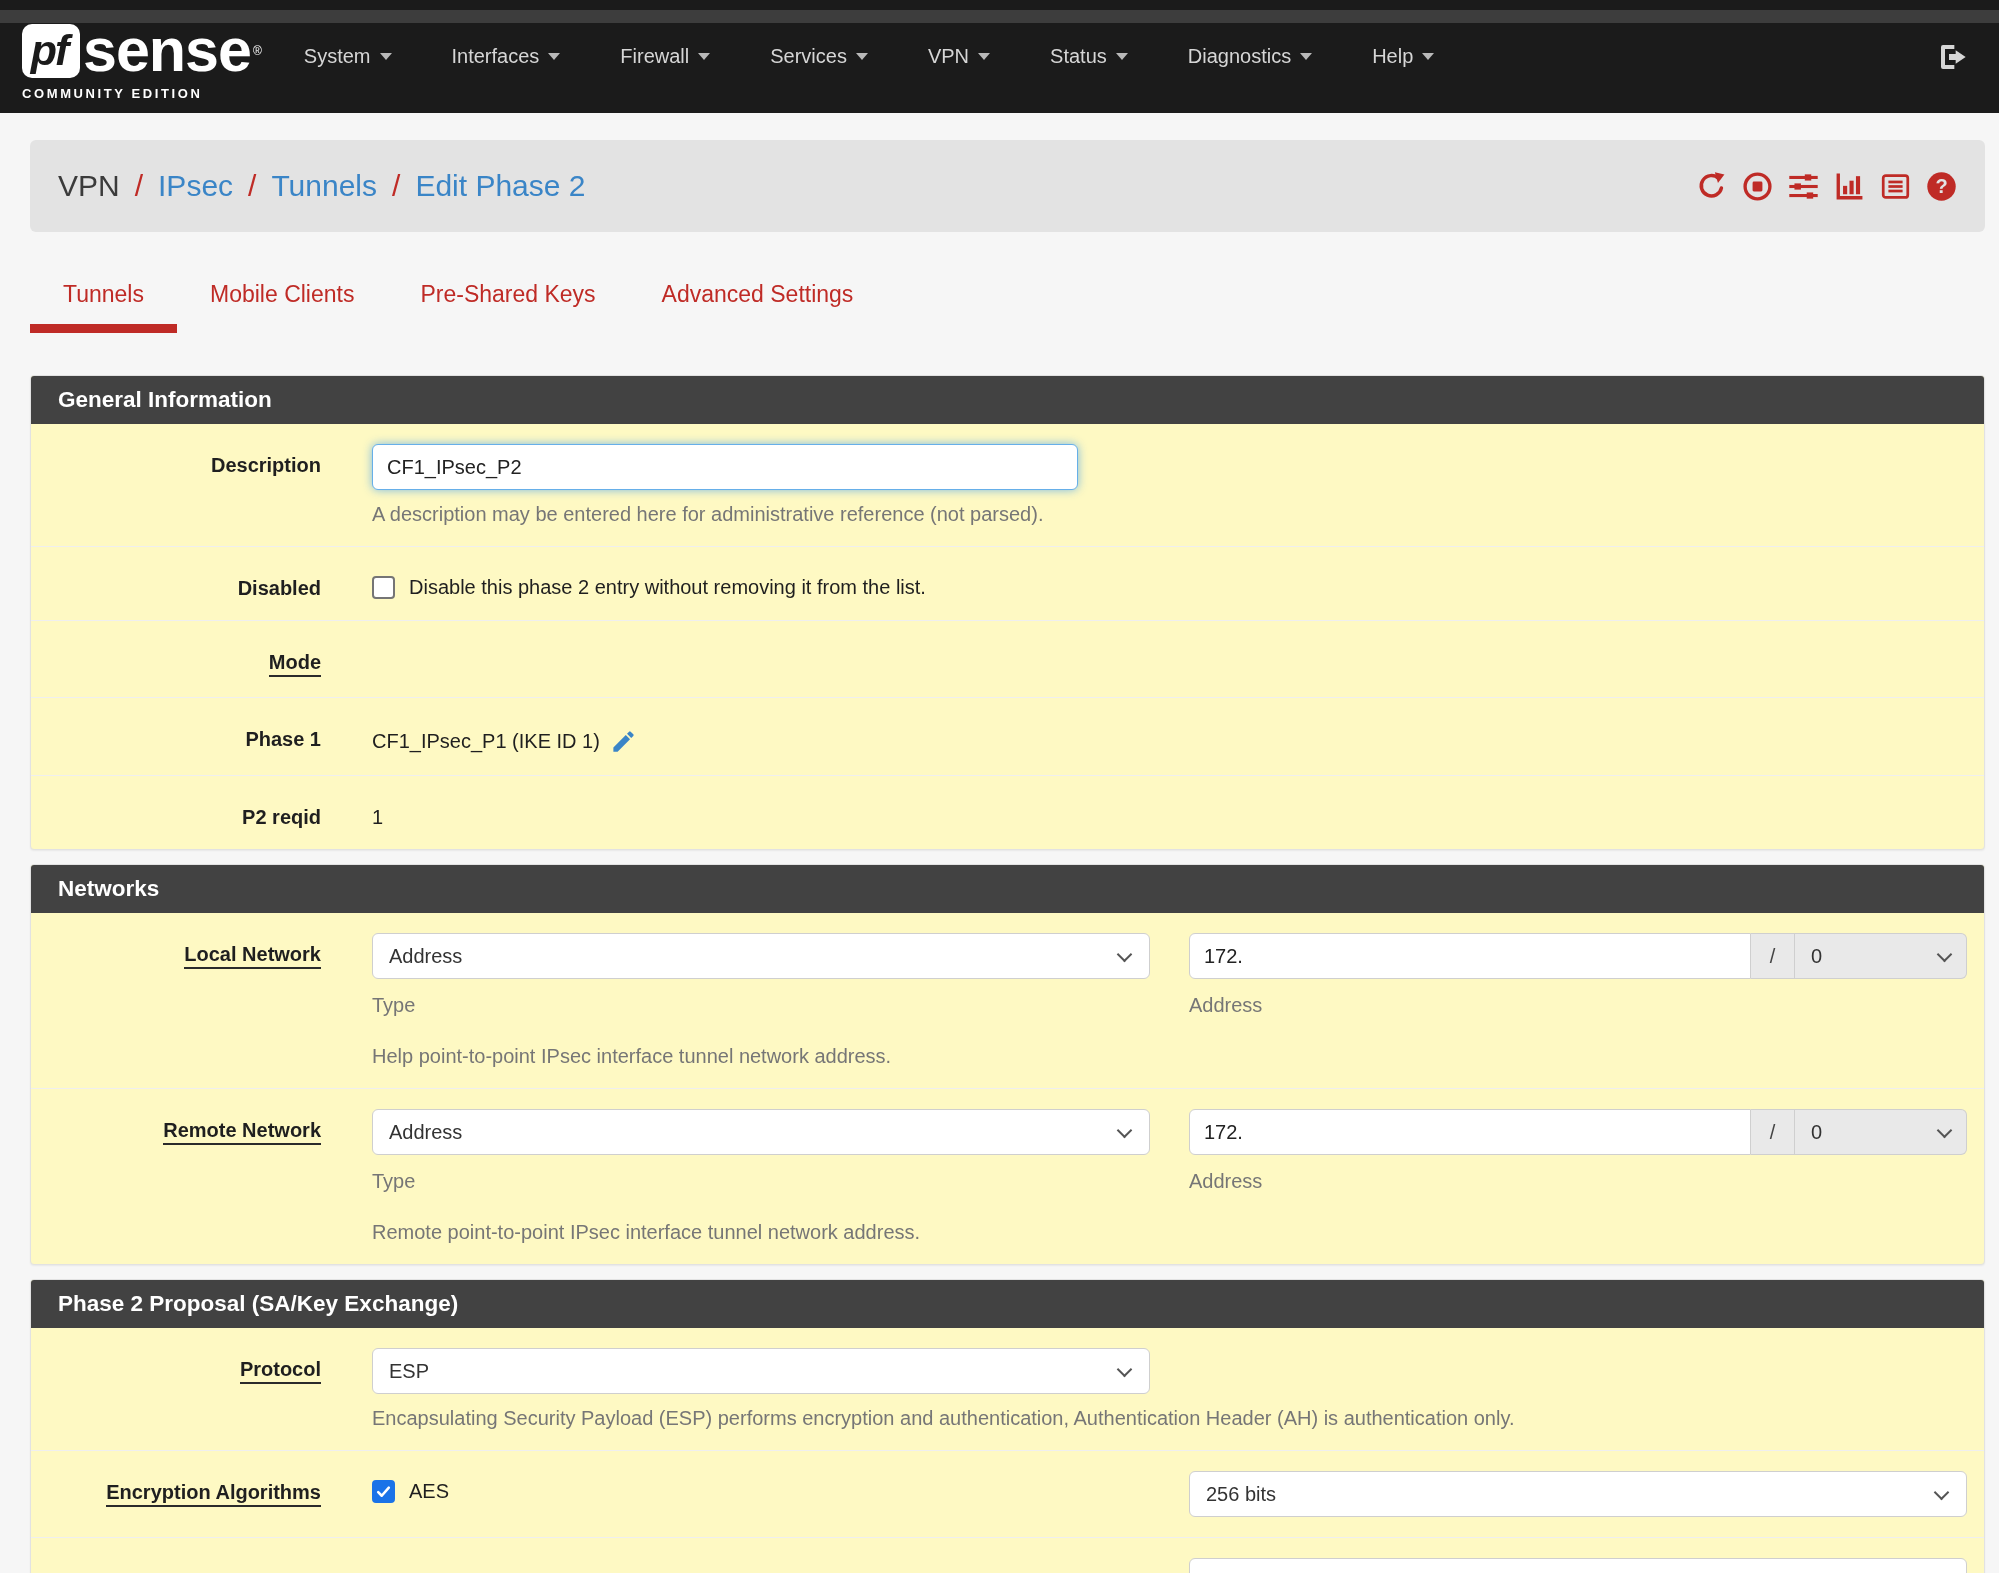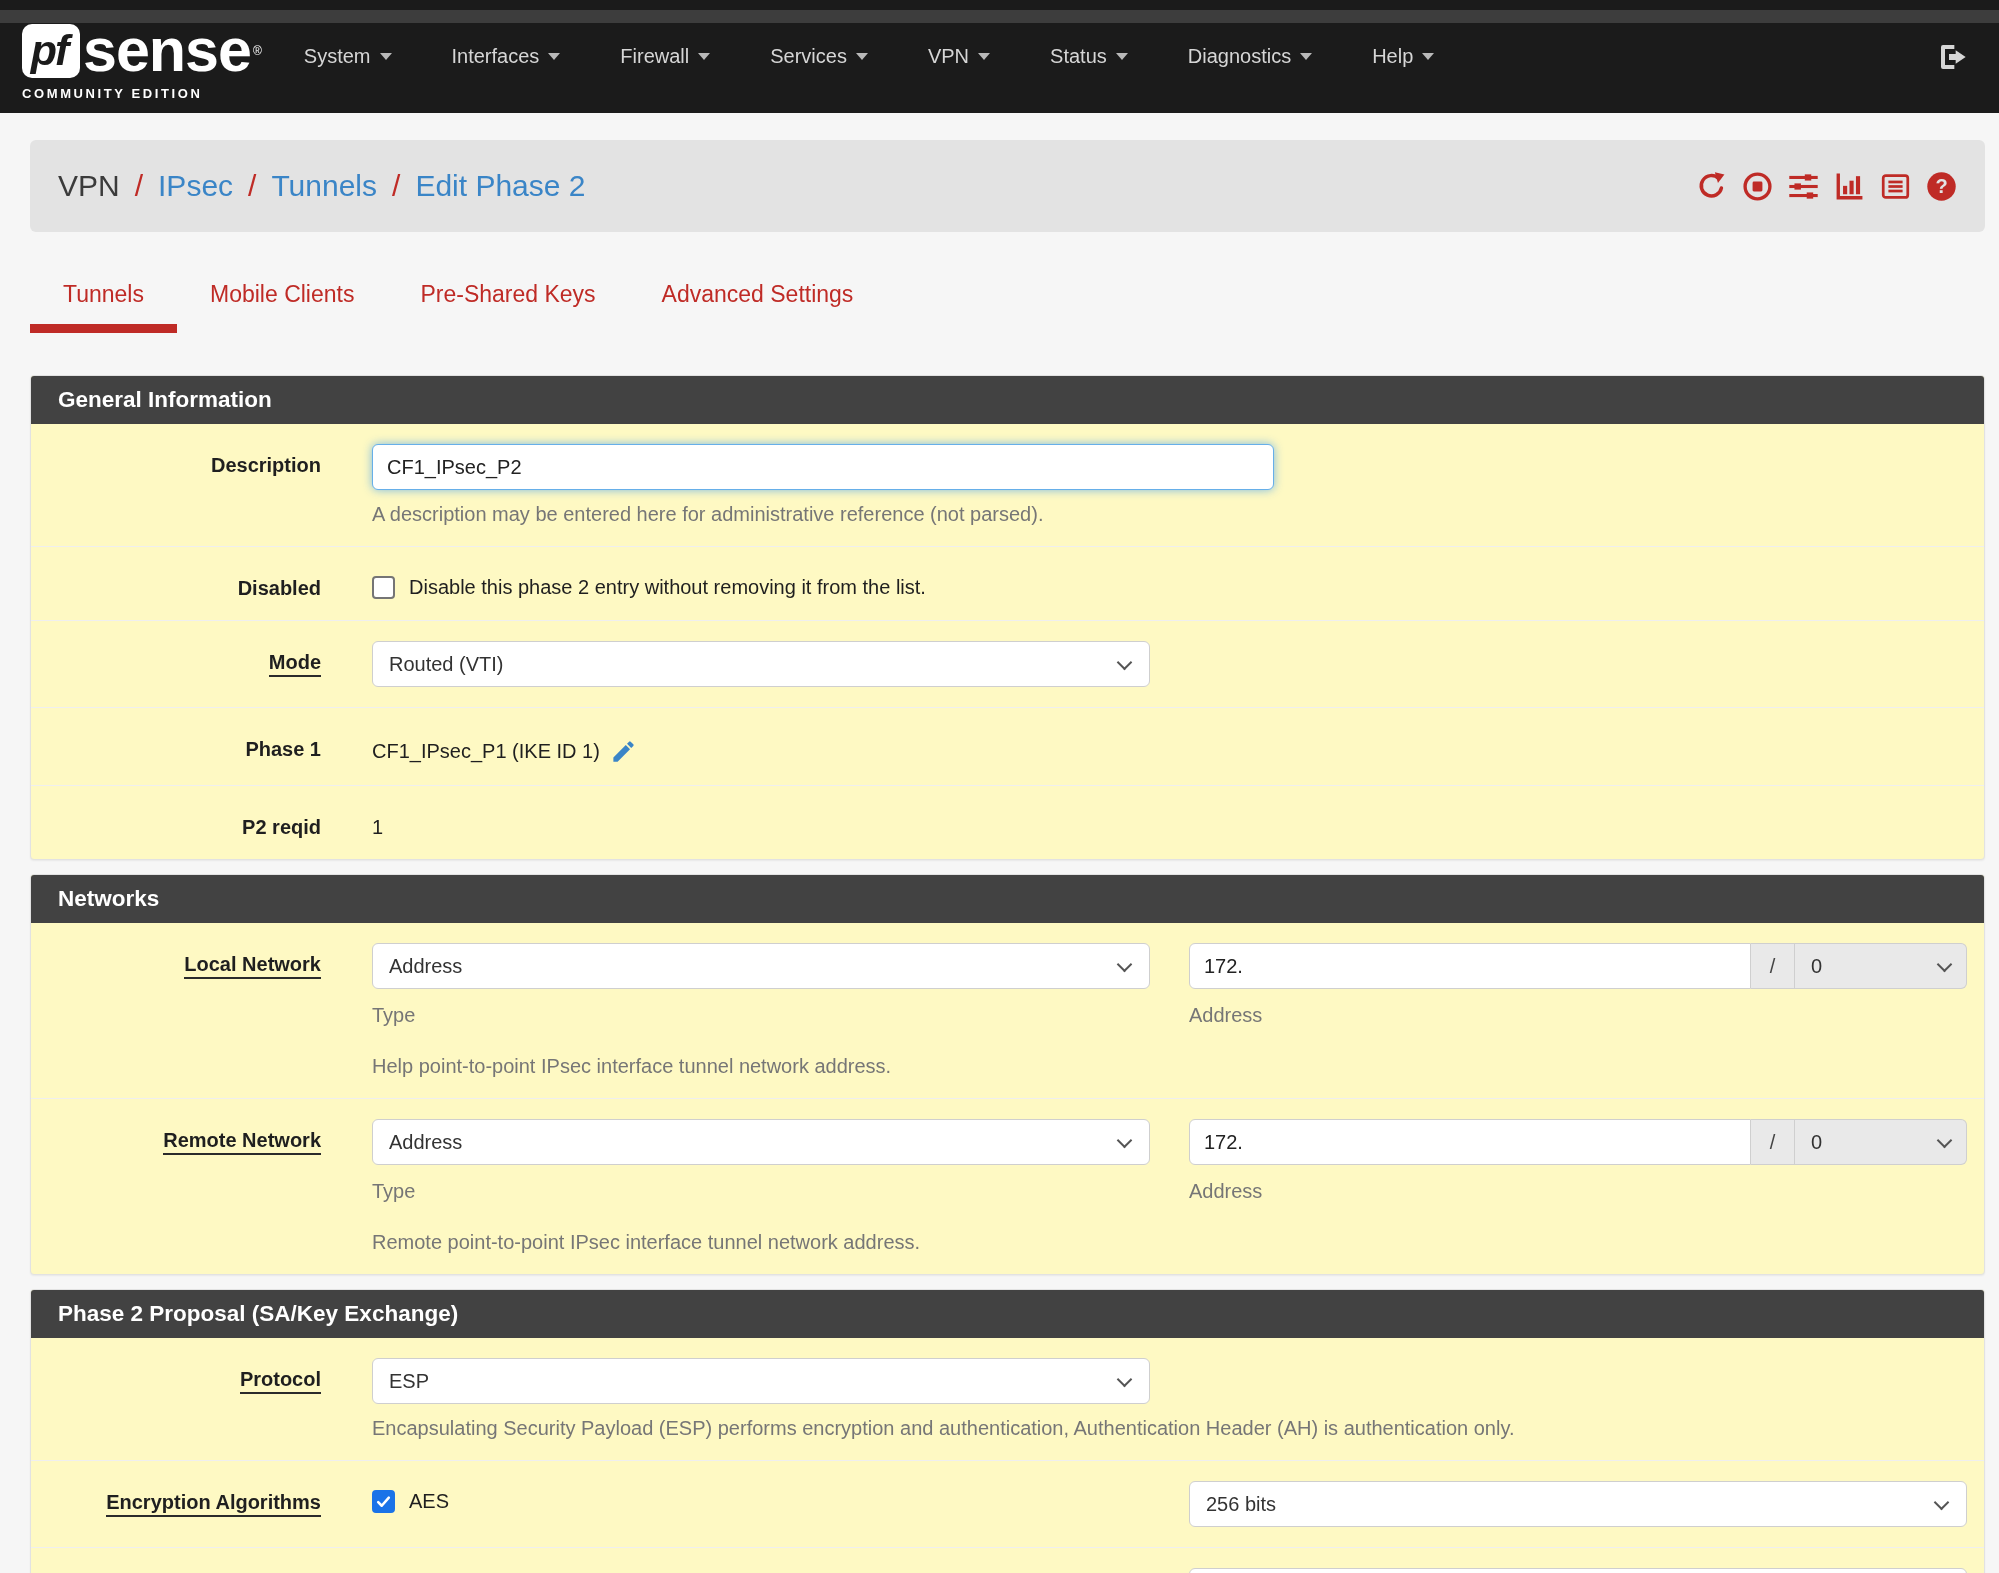--- a/index.html
+++ b/index.html
@@ -70,21 +70,21 @@
     padding:11px 27px; border-radius:3px 3px 0 0;
   }
   .frow { display:flex; align-items:flex-start; padding:20px 6px 20px 0; border-top:1px solid #efefef; }
   .frow.first { border-top:none; }
   .flabel { width:290px; flex:none; text-align:right; font-weight:bold; font-size:20px; color:#1f1f1f; padding-top:10px; }
   .flabel .lbl { display:inline-block; }
   .flabel.u .lbl { border-bottom:2px solid #2b2b2b; padding-bottom:1px; }
   .fcontent { margin-left:51px; flex:1; min-width:0; }
 
   .text-input {
-    width:902px; height:46px; border:1px solid #cfcfcf; border-radius:6px;
+    width:706px; height:46px; border:1px solid #cfcfcf; border-radius:6px;
     font-size:20px; padding:0 14px; color:#222; background:#fff; font-family:inherit;
   }
   .text-input.focused { outline:none; border-color:#66afe9; box-shadow:0 0 10px rgba(102,175,233,.85); }
   .help { color:#767676; font-size:20px; margin-top:15px; }
   .help.tight { margin-top:13px; }
   .help.spaced { margin-top:28px; }
 
   .checkbox-row { display:flex; align-items:flex-end; gap:14px; padding-top:9px; font-size:20px; color:#1f1f1f; }
   .cb {
     width:23px; height:23px; flex:none; border:2px solid #757575; border-radius:4px; background:#fff; cursor:pointer;
@@ -258,26 +258,20 @@
     <div class="fcontent">
       <div class="checkbox-row">
         <span class="cb"></span>
         <span>Disable this phase 2 entry without removing it from the list.</span>
       </div>
     </div>
   </div>
 
   <div class="frow">
     <div class="flabel u"><span class="lbl">Mode</span></div>
-    <div class="fcontent">
-      <div class="select">
-        <span>Routed (VTI)</span>
-        <span class="chev"></span>
-      </div>
-    </div>
   </div>
 
   <div class="frow">
     <div class="flabel"><span class="lbl">Phase 1</span></div>
     <div class="fcontent">
       <div class="static-text">
         <span>CF1_IPsec_P1 (IKE ID 1)</span>
         <svg viewBox="0 0 24 24" fill="#3a85c7">
           <path d="M3 17.25V21h3.75L17.8 9.94l-3.75-3.75L3 17.25zM20.71 7.04a1 1 0 0 0 0-1.41l-2.34-2.34a1 1 0 0 0-1.41 0l-1.83 1.83 3.75 3.75 1.83-1.83z"></path>
         </svg>

